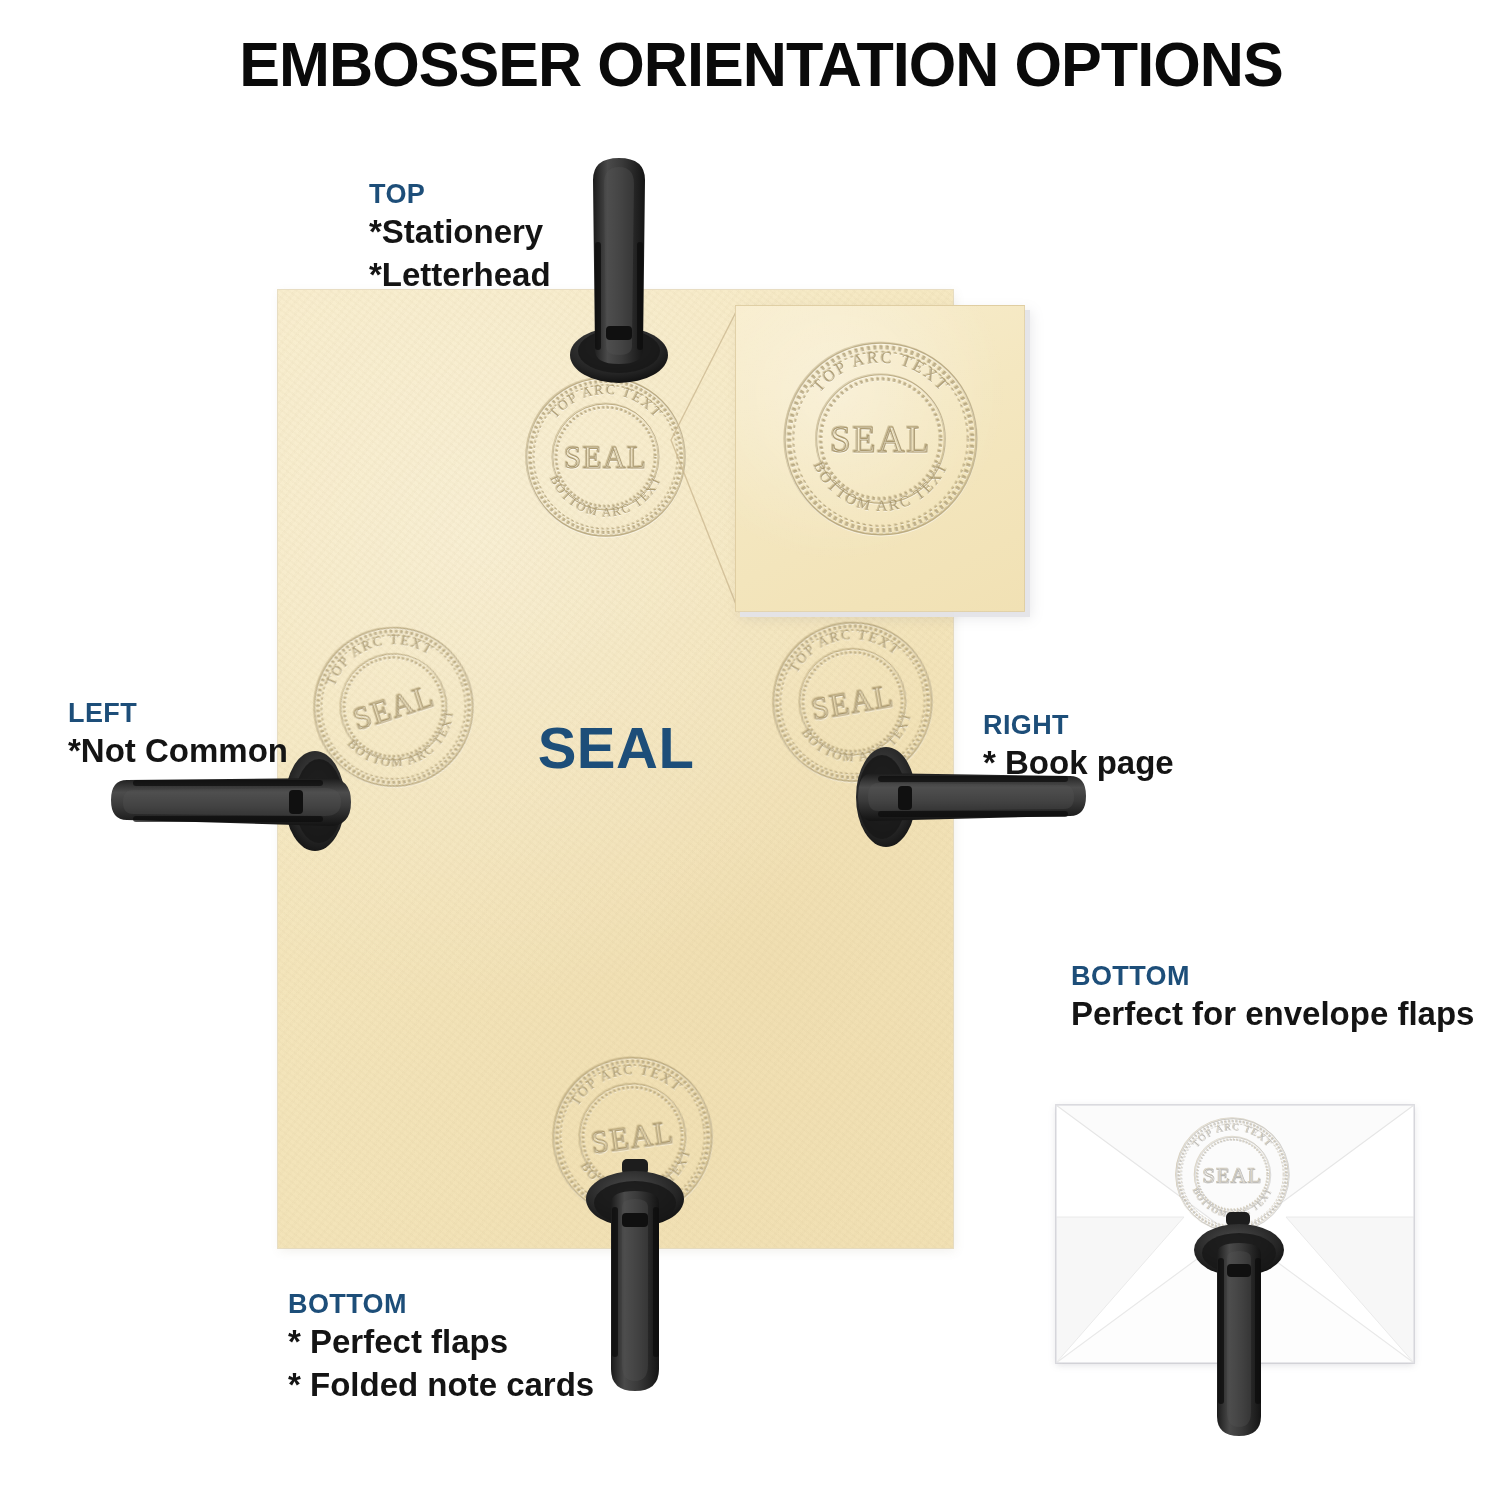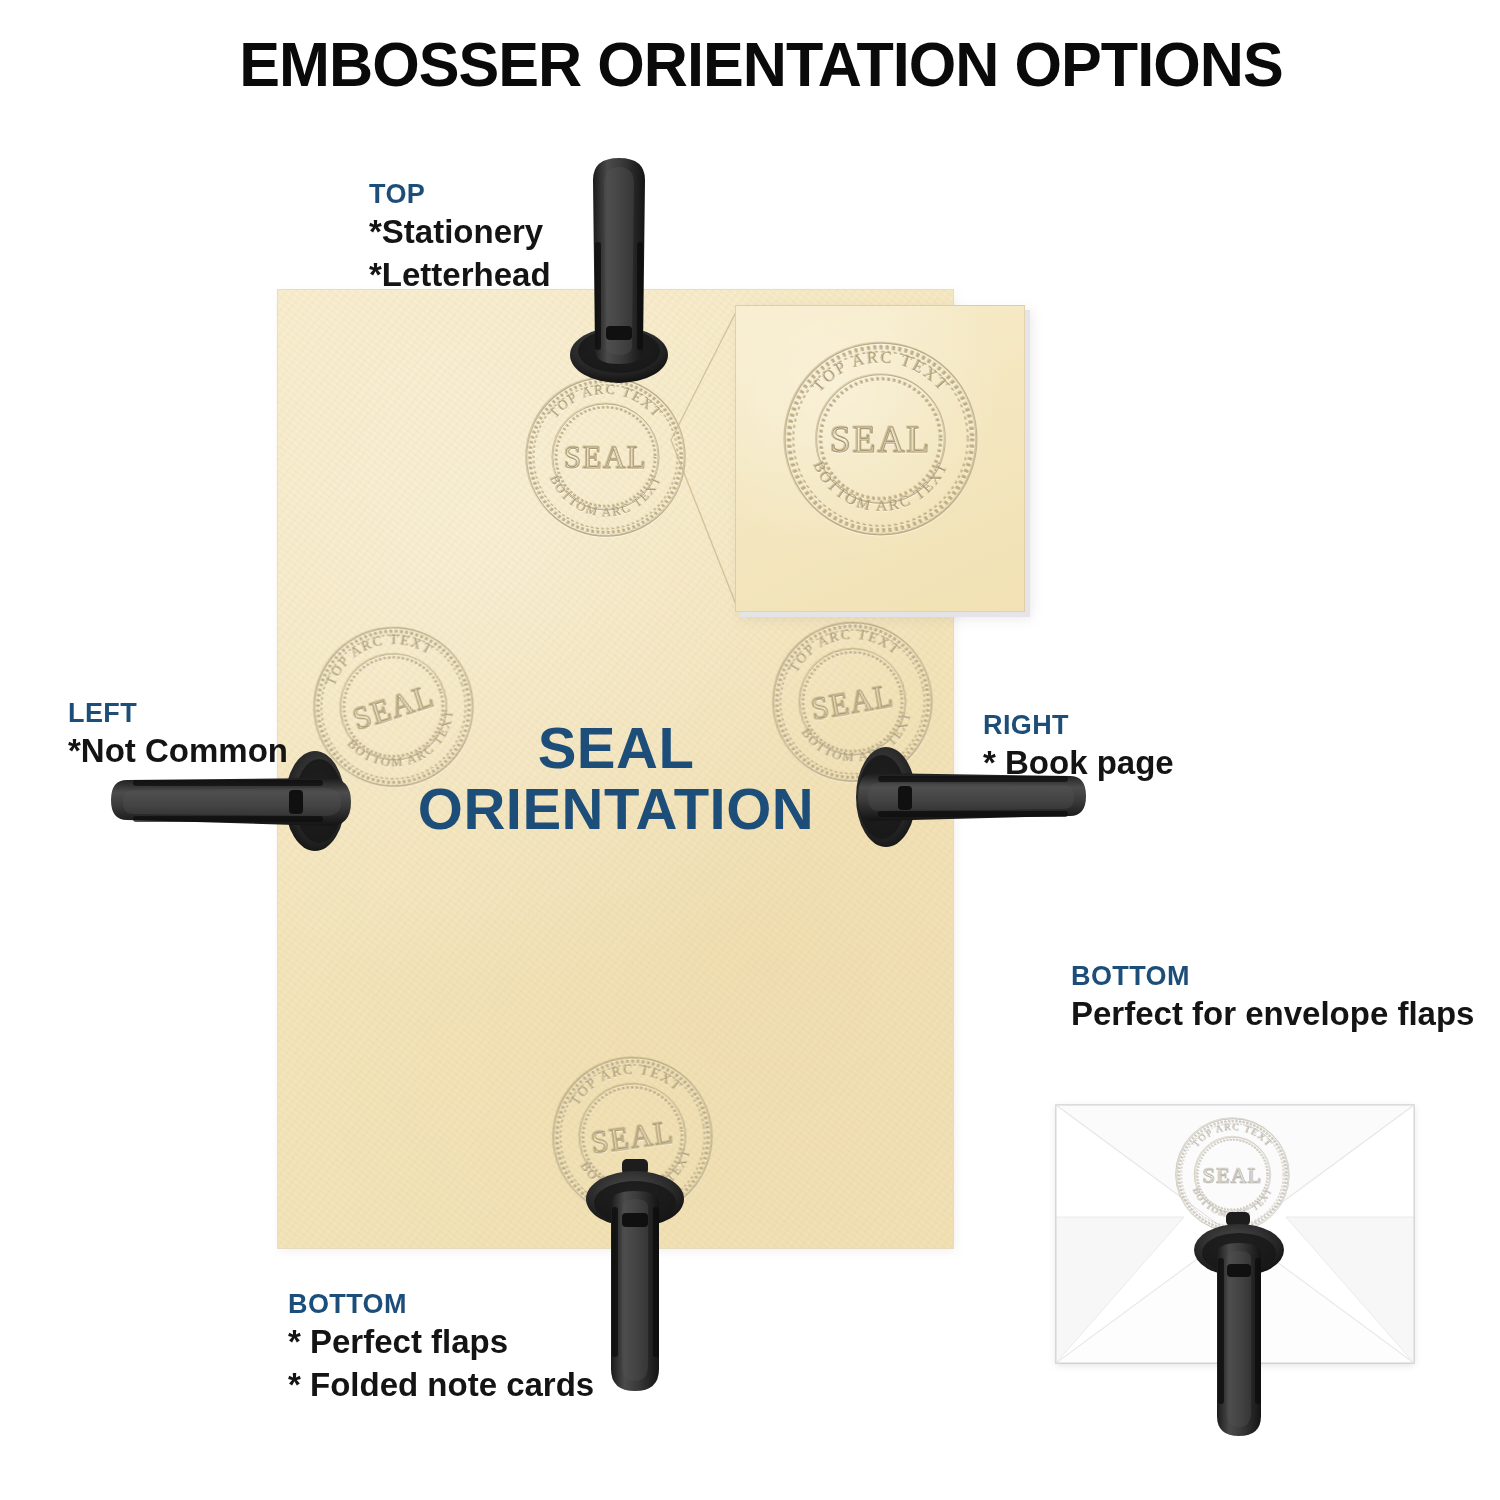--- a/index.html
+++ b/index.html
@@ -205,21 +205,20 @@
       </text>
       <text class="txt" font-size="14" letter-spacing="2.0">
         <textPath href="#arcBotD" startOffset="50%" text-anchor="middle">BOTTOM ARC TEXT</textPath>
       </text>
       <text class="ctr" x="100" y="112" text-anchor="middle">SEAL</text>
     </svg>
   </div>
 
   <div class="center-caption">
     <div class="l1">SEAL</div>
-    <div class="l2">ORIENTATION</div>
   </div>
 
   <div class="callout-lines">
     <svg viewBox="0 0 460 360" aria-hidden="true">
       <path d="M 60,150 L 128,16 L 128,322 Z" fill="none" stroke="#c9b68d" stroke-opacity=".75" stroke-width="1.4"></path>
     </svg>
   </div>
 
   <div class="zoom-panel">
     <div class="seal">

